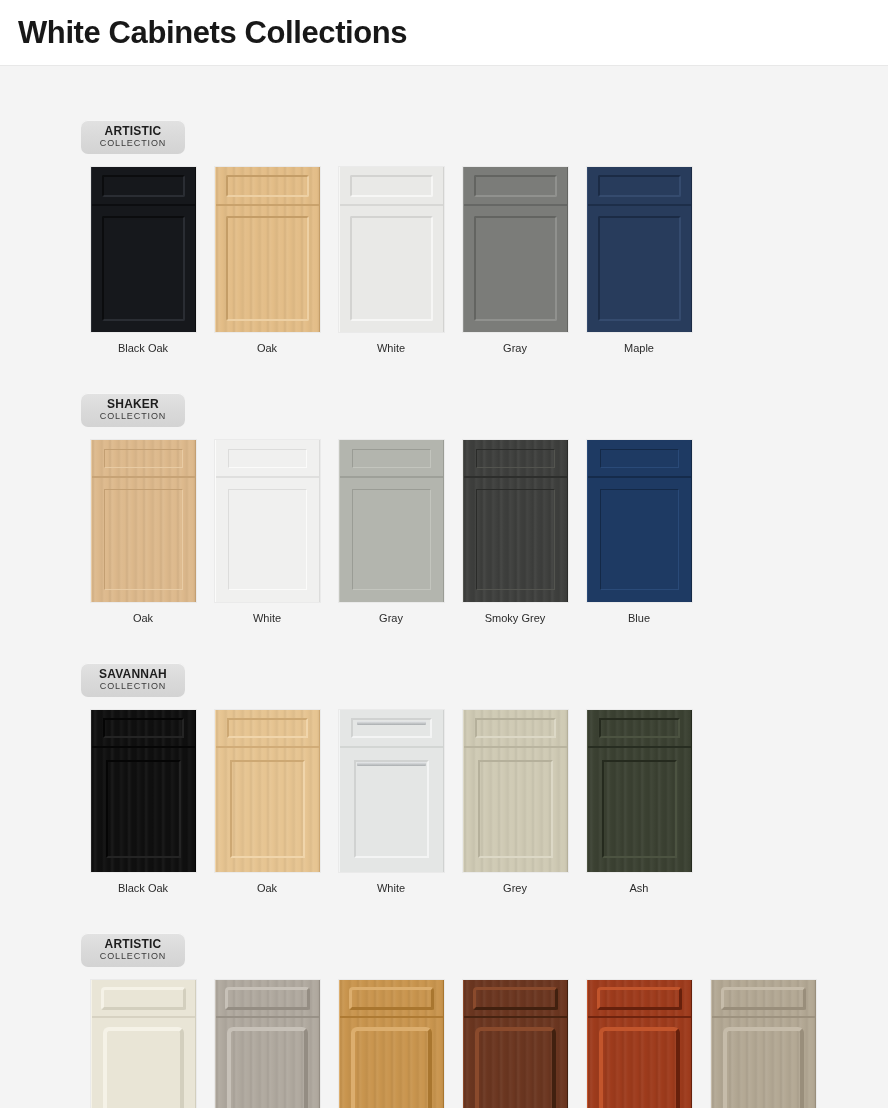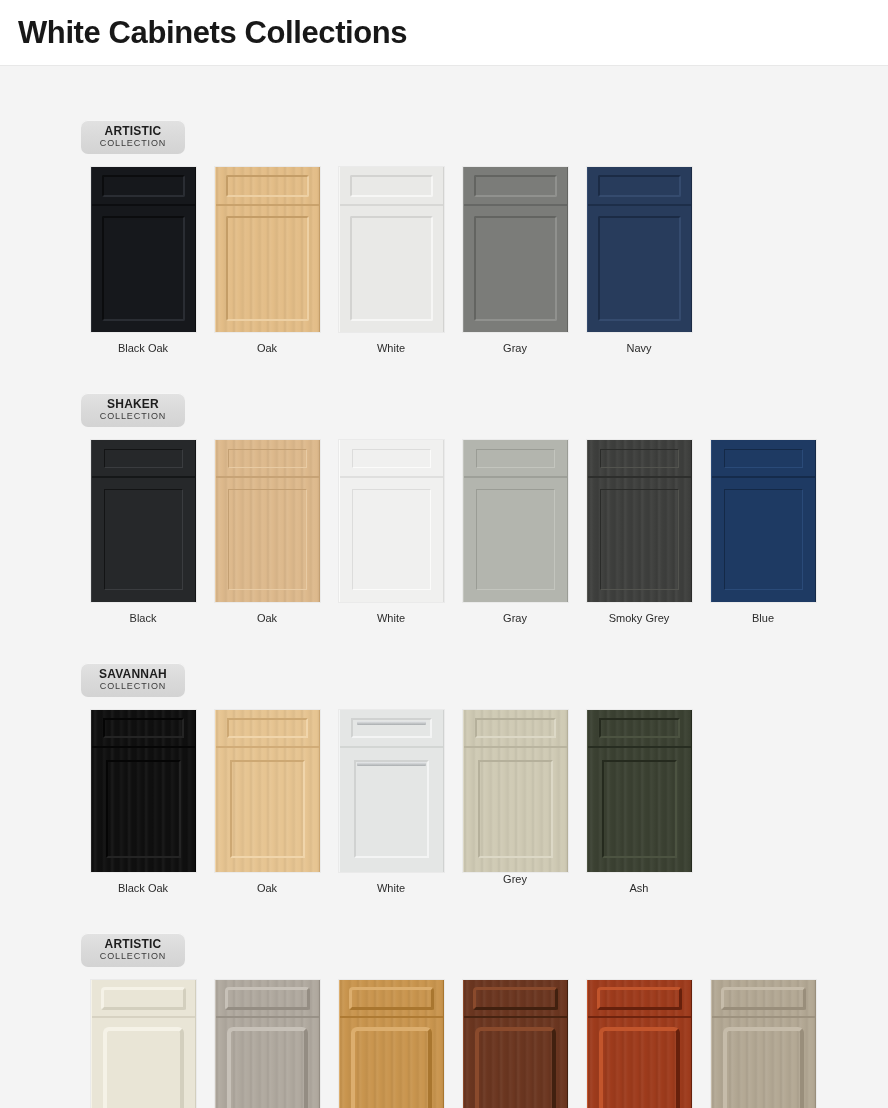--- a/index.html
+++ b/index.html
@@ -197,44 +197,31 @@
           <div class="door" style="height:165px;background:#283c5c;">
             <div class="drawer" style="top:0;height:37px;background:#283c5c;">
               <div class="inset" style="left:11px;right:11px;top:8px;bottom:7px;border-width:2px;border-color:#1b2b45 #354b6e #354b6e #1b2b45;border-radius:2px;"></div>
             </div>
             <div class="panel" style="top:39px;bottom:0;background:#283c5c;">
               <div class="inset" style="left:11px;right:11px;top:10px;bottom:11px;border-width:2px;border-color:#1b2b45 #354b6e #354b6e #1b2b45;border-radius:2px;"></div>
             </div>
             <div class="seam" style="top:37px;background:#1b2b45;opacity:.85;"></div>
             <div style="position:absolute;inset:0;pointer-events:none;box-shadow:inset 1px 0 0 #354b6e, inset -1px 0 0 #1b2b45;"></div>
           </div>
-          <div class="door-label" style="margin-top:9px;">Navy</div>
+          <div class="door-label" style="margin-top:9px;">Maple</div>
         </div>
       </div>
     </div>
     <div class="collection-row" style="padding-top: 38px;">
       <div class="badge">
         <div class="badge-name">SHAKER</div>
         <div class="badge-sub">COLLECTION</div>
       </div>
       <div class="door-grid" style="margin-top:13px;">
         <div class="door-cell">
-          <div class="door" style="height:162px;background:#26282a;">
-            <div class="drawer" style="top:0;height:36px;background:#26282a;">
-              <div class="inset" style="left:13px;right:13px;top:9px;bottom:8px;border-width:1.5px;border-color:#131415 #3a3c3f #3a3c3f #131415;"></div>
-            </div>
-            <div class="panel" style="top:38px;bottom:0;background:#26282a;">
-              <div class="inset" style="left:13px;right:13px;top:11px;bottom:12px;border-width:1.5px;border-color:#131415 #3a3c3f #3a3c3f #131415;"></div>
-            </div>
-            <div class="seam" style="top:36px;background:#131415;opacity:.85;"></div>
-            <div style="position:absolute;inset:0;pointer-events:none;box-shadow:inset 1px 0 0 #3a3c3f, inset -1px 0 0 #131415;"></div>
-          </div>
-          <div class="door-label" style="margin-top:9px;">Black</div>
-        </div>
-        <div class="door-cell">
           <div class="door" style="height:162px;background:#ddb98c;">
             <div class="drawer" style="top:0;height:36px;background:#ddb98c;">
               <div class="grain" style="background-image:repeating-linear-gradient(90deg,rgba(0,0,0,0.00) 0px, rgba(0,0,0,0.055) 2px, rgba(255,255,255,0.05) 4px,rgba(0,0,0,0.00) 7px, rgba(0,0,0,0.04) 11px, rgba(255,255,255,0.035) 13px,rgba(0,0,0,0.00) 17px);"></div>
               <div class="inset" style="left:13px;right:13px;top:9px;bottom:8px;border-width:1.5px;border-color:#c39f72 #e8cba4 #e8cba4 #c39f72;"></div>
             </div>
             <div class="panel" style="top:38px;bottom:0;background:#ddb98c;">
               <div class="grain" style="background-image:repeating-linear-gradient(90deg,rgba(0,0,0,0.00) 0px, rgba(0,0,0,0.055) 2px, rgba(255,255,255,0.05) 4px,rgba(0,0,0,0.00) 7px, rgba(0,0,0,0.04) 11px, rgba(255,255,255,0.035) 13px,rgba(0,0,0,0.00) 17px);"></div>
               <div class="inset" style="left:13px;right:13px;top:11px;bottom:12px;border-width:1.5px;border-color:#c39f72 #e8cba4 #e8cba4 #c39f72;"></div>
             </div>
             <div class="seam" style="top:36px;background:#c39f72;opacity:.85;"></div>
@@ -355,21 +342,21 @@
               <div class="grain" style="background-image:repeating-linear-gradient(90deg,rgba(0,0,0,0.00) 0px, rgba(0,0,0,0.055) 2px, rgba(255,255,255,0.05) 4px,rgba(0,0,0,0.00) 7px, rgba(0,0,0,0.04) 11px, rgba(255,255,255,0.035) 13px,rgba(0,0,0,0.00) 17px);"></div>
               <div class="inset" style="left:12px;right:12px;top:8px;bottom:8px;border-width:2px;border-color:#b5b09b #dcd8c6 #dcd8c6 #b5b09b;"></div>
             </div>
             <div class="panel" style="top:38px;bottom:0;background:#cfcab4;">
               <div class="grain" style="background-image:repeating-linear-gradient(90deg,rgba(0,0,0,0.00) 0px, rgba(0,0,0,0.055) 2px, rgba(255,255,255,0.05) 4px,rgba(0,0,0,0.00) 7px, rgba(0,0,0,0.04) 11px, rgba(255,255,255,0.035) 13px,rgba(0,0,0,0.00) 17px);"></div>
               <div class="inset" style="left:15px;right:15px;top:12px;bottom:14px;border-width:2px;border-color:#b5b09b #dcd8c6 #dcd8c6 #b5b09b;"></div>
             </div>
             <div class="seam" style="top:36px;background:#b5b09b;opacity:.85;"></div>
             <div style="position:absolute;inset:0;pointer-events:none;box-shadow:inset 1px 0 0 #dcd8c6, inset -1px 0 0 #b5b09b;"></div>
           </div>
-          <div class="door-label" style="">Grey</div>
+          <div class="door-label" style="margin-top:9px;">Grey</div>
         </div>
         <div class="door-cell">
           <div class="door" style="height:162px;background:#3b4132;">
             <div class="drawer" style="top:0;height:36px;background:#3b4132;">
               <div class="grain" style="background-image:repeating-linear-gradient(90deg,rgba(0,0,0,0.00) 0px, rgba(0,0,0,0.055) 2px, rgba(255,255,255,0.05) 4px,rgba(0,0,0,0.00) 7px, rgba(0,0,0,0.04) 11px, rgba(255,255,255,0.035) 13px,rgba(0,0,0,0.00) 17px);"></div>
               <div class="inset" style="left:12px;right:12px;top:8px;bottom:8px;border-width:2px;border-color:#252a1e #4c5341 #4c5341 #252a1e;"></div>
             </div>
             <div class="panel" style="top:38px;bottom:0;background:#3b4132;">
               <div class="grain" style="background-image:repeating-linear-gradient(90deg,rgba(0,0,0,0.00) 0px, rgba(0,0,0,0.055) 2px, rgba(255,255,255,0.05) 4px,rgba(0,0,0,0.00) 7px, rgba(0,0,0,0.04) 11px, rgba(255,255,255,0.035) 13px,rgba(0,0,0,0.00) 17px);"></div>
               <div class="inset" style="left:15px;right:15px;top:12px;bottom:14px;border-width:2px;border-color:#252a1e #4c5341 #4c5341 #252a1e;"></div>

